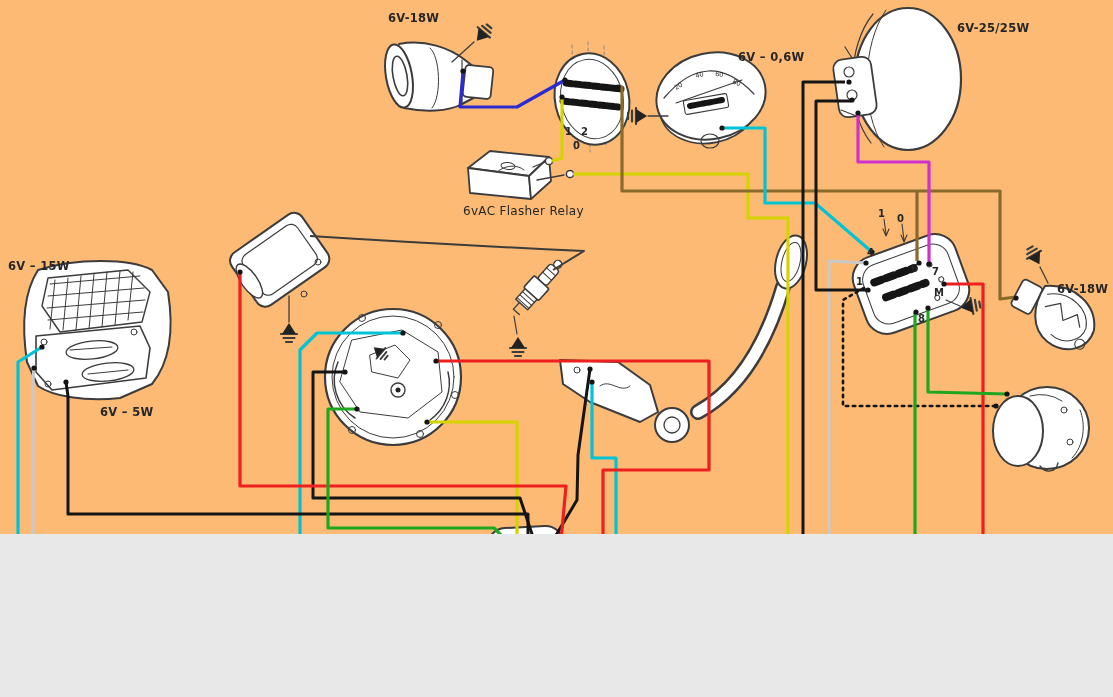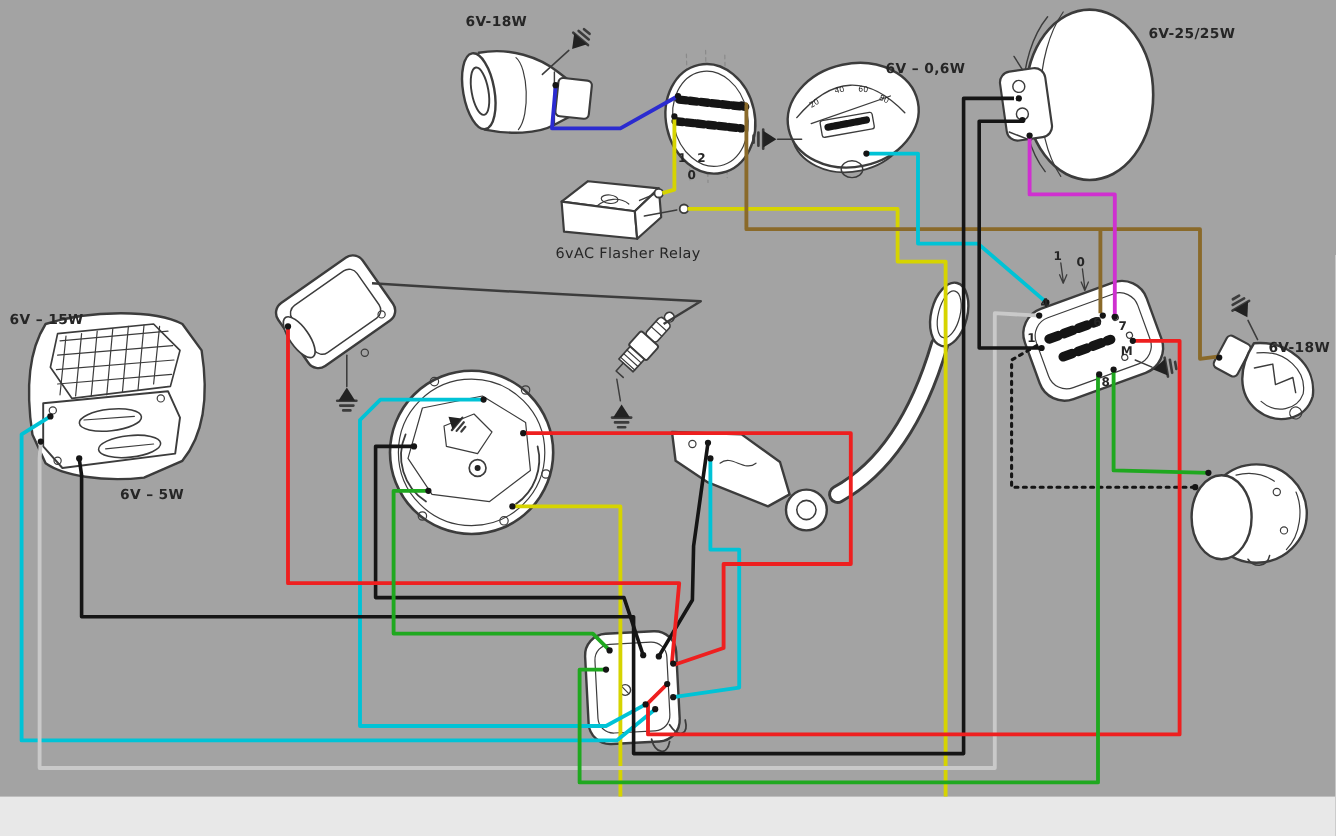--- a/index.html
+++ b/index.html
@@ -1,16 +1,16 @@
 <!DOCTYPE html>
 <html><head>
 <meta charset="utf-8">
 <style>
   html,body{margin:0;padding:0;background:#e8e8e8;}
-  .stage{position:relative;width:1113px;height:664px;background:#a3a3a3;overflow:hidden;
+  .stage{position:relative;width:1113px;height:534px;background:#fdba74;overflow:hidden;
          font-family:"DejaVu Sans", sans-serif;}
   svg{position:absolute;left:0;top:0;}
   text{fill:#262626;}
   .lbl{font:700 11.5px "DejaVu Sans", sans-serif; letter-spacing:.3px;}
   .num{font:700 10px "DejaVu Sans", sans-serif;}
   .tiny{font:400 6.5px "DejaVu Sans", sans-serif;}
 </style>
 </head>
 <body>
 

